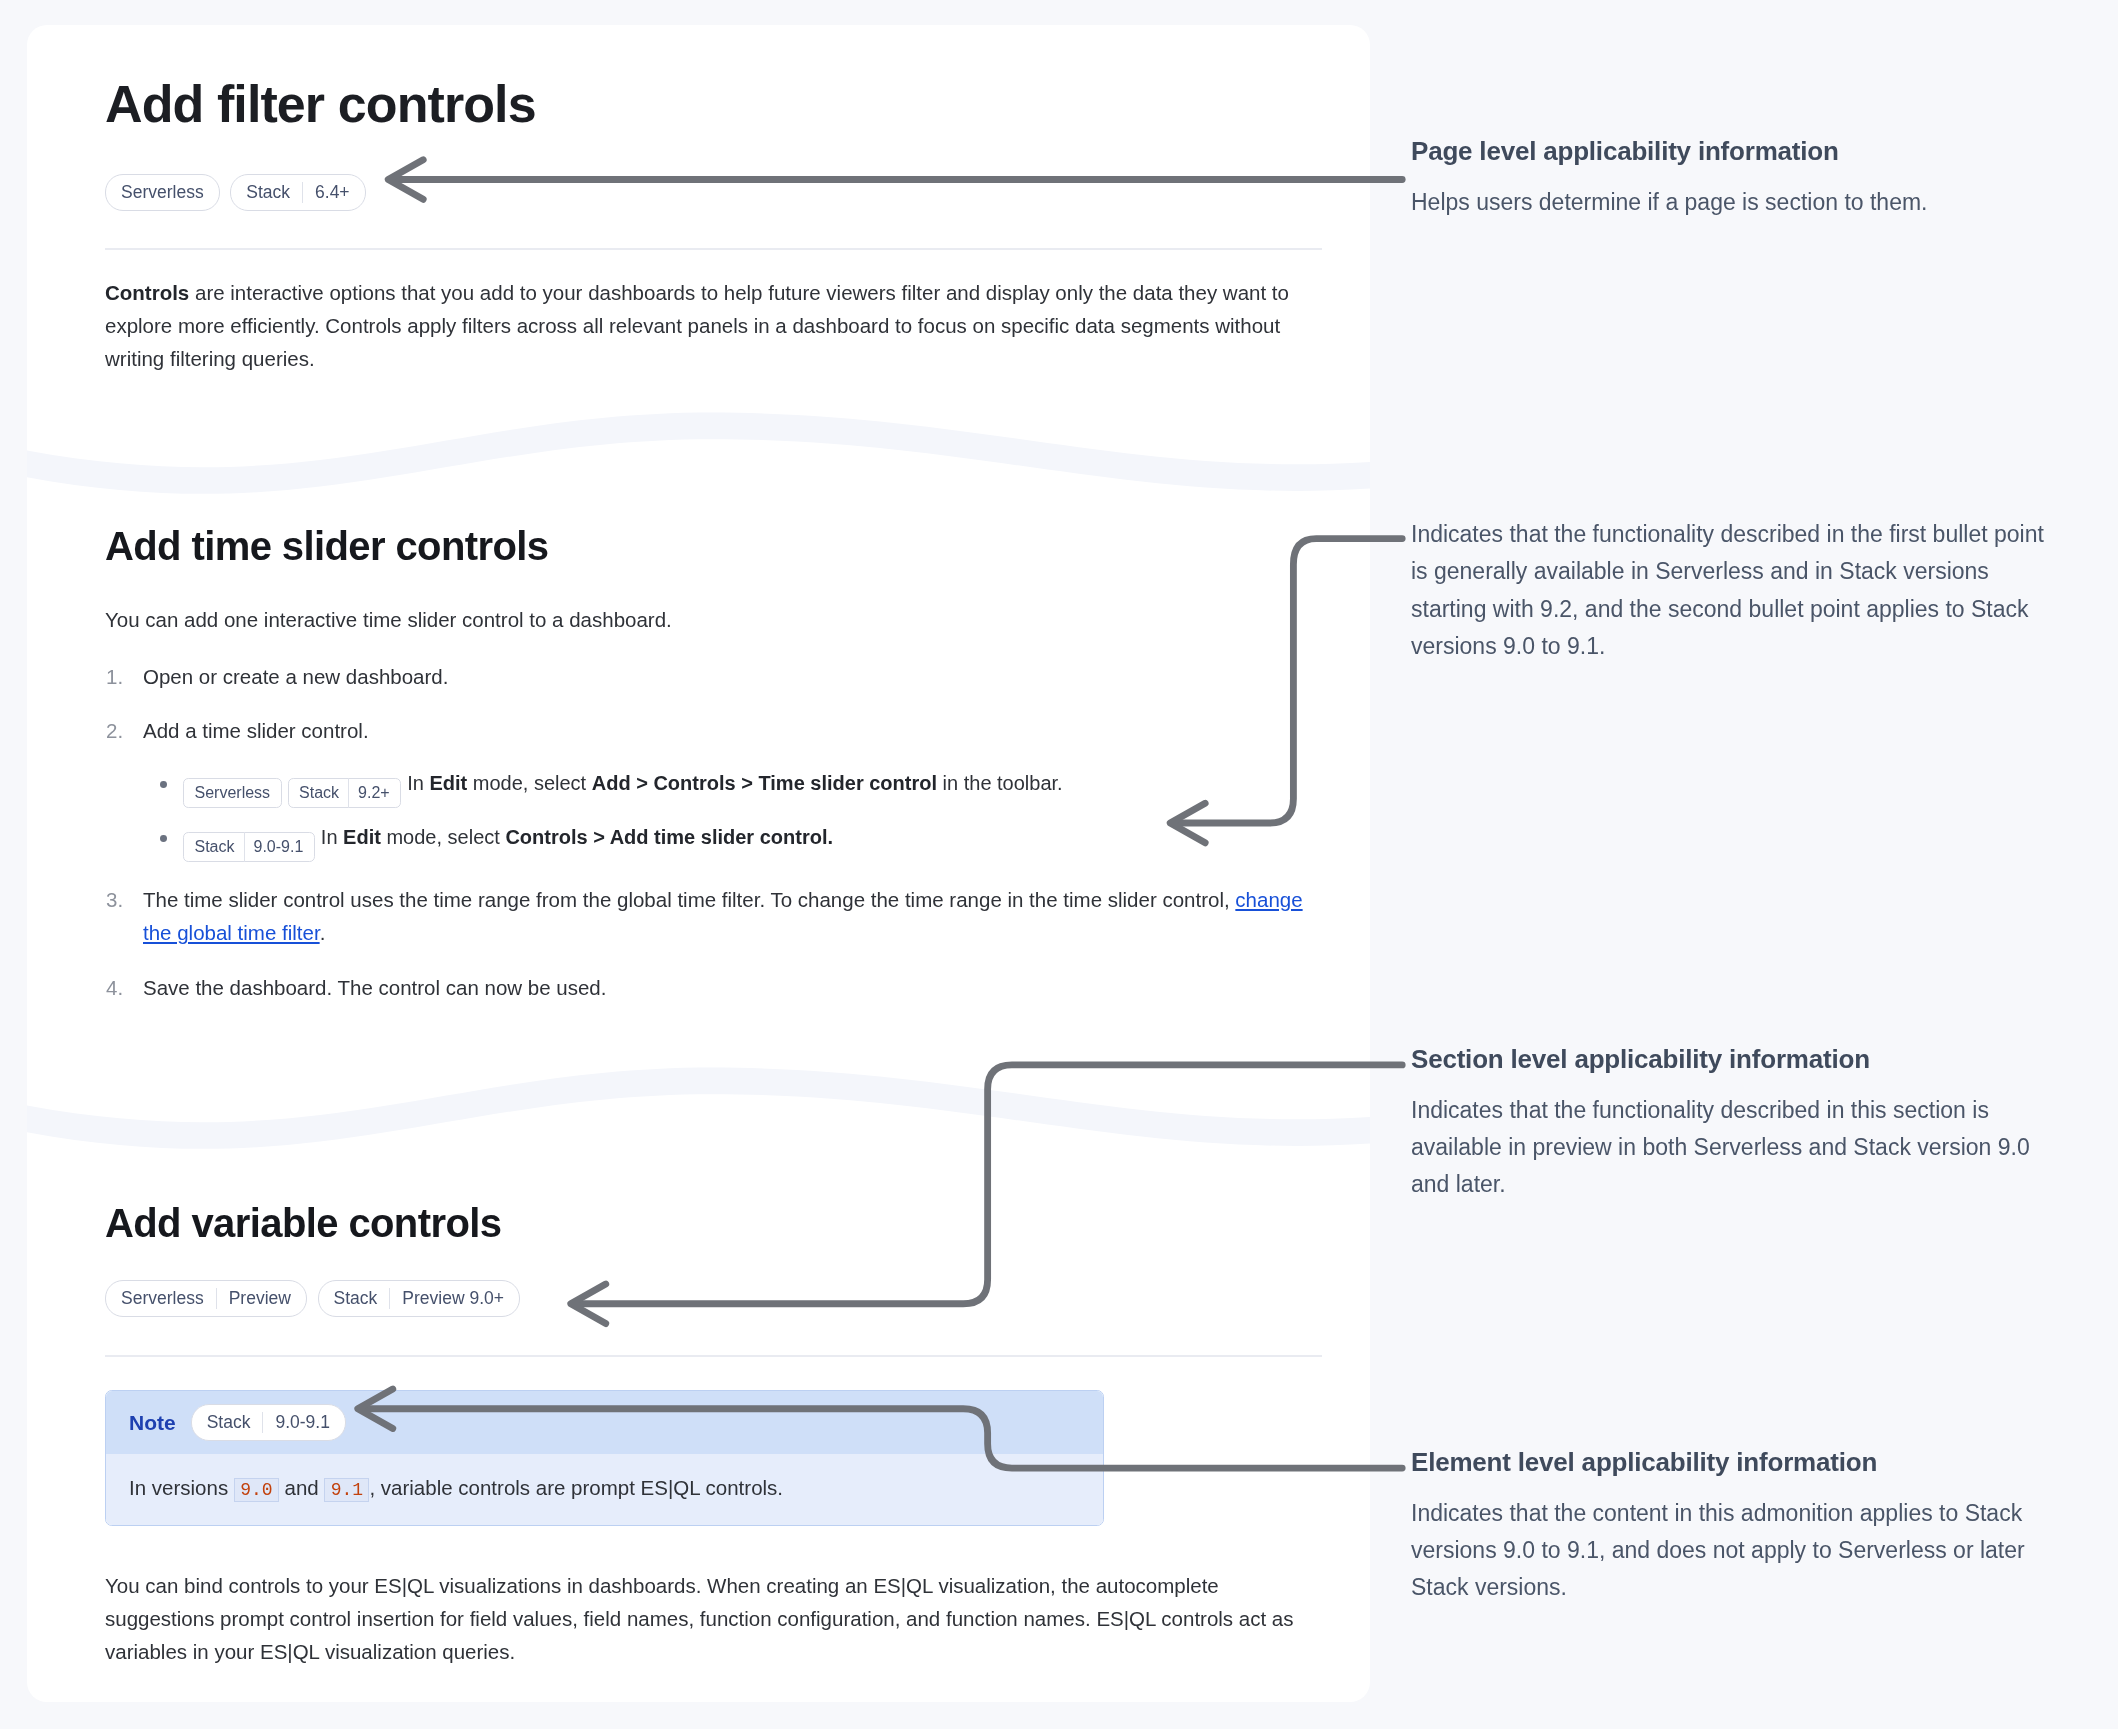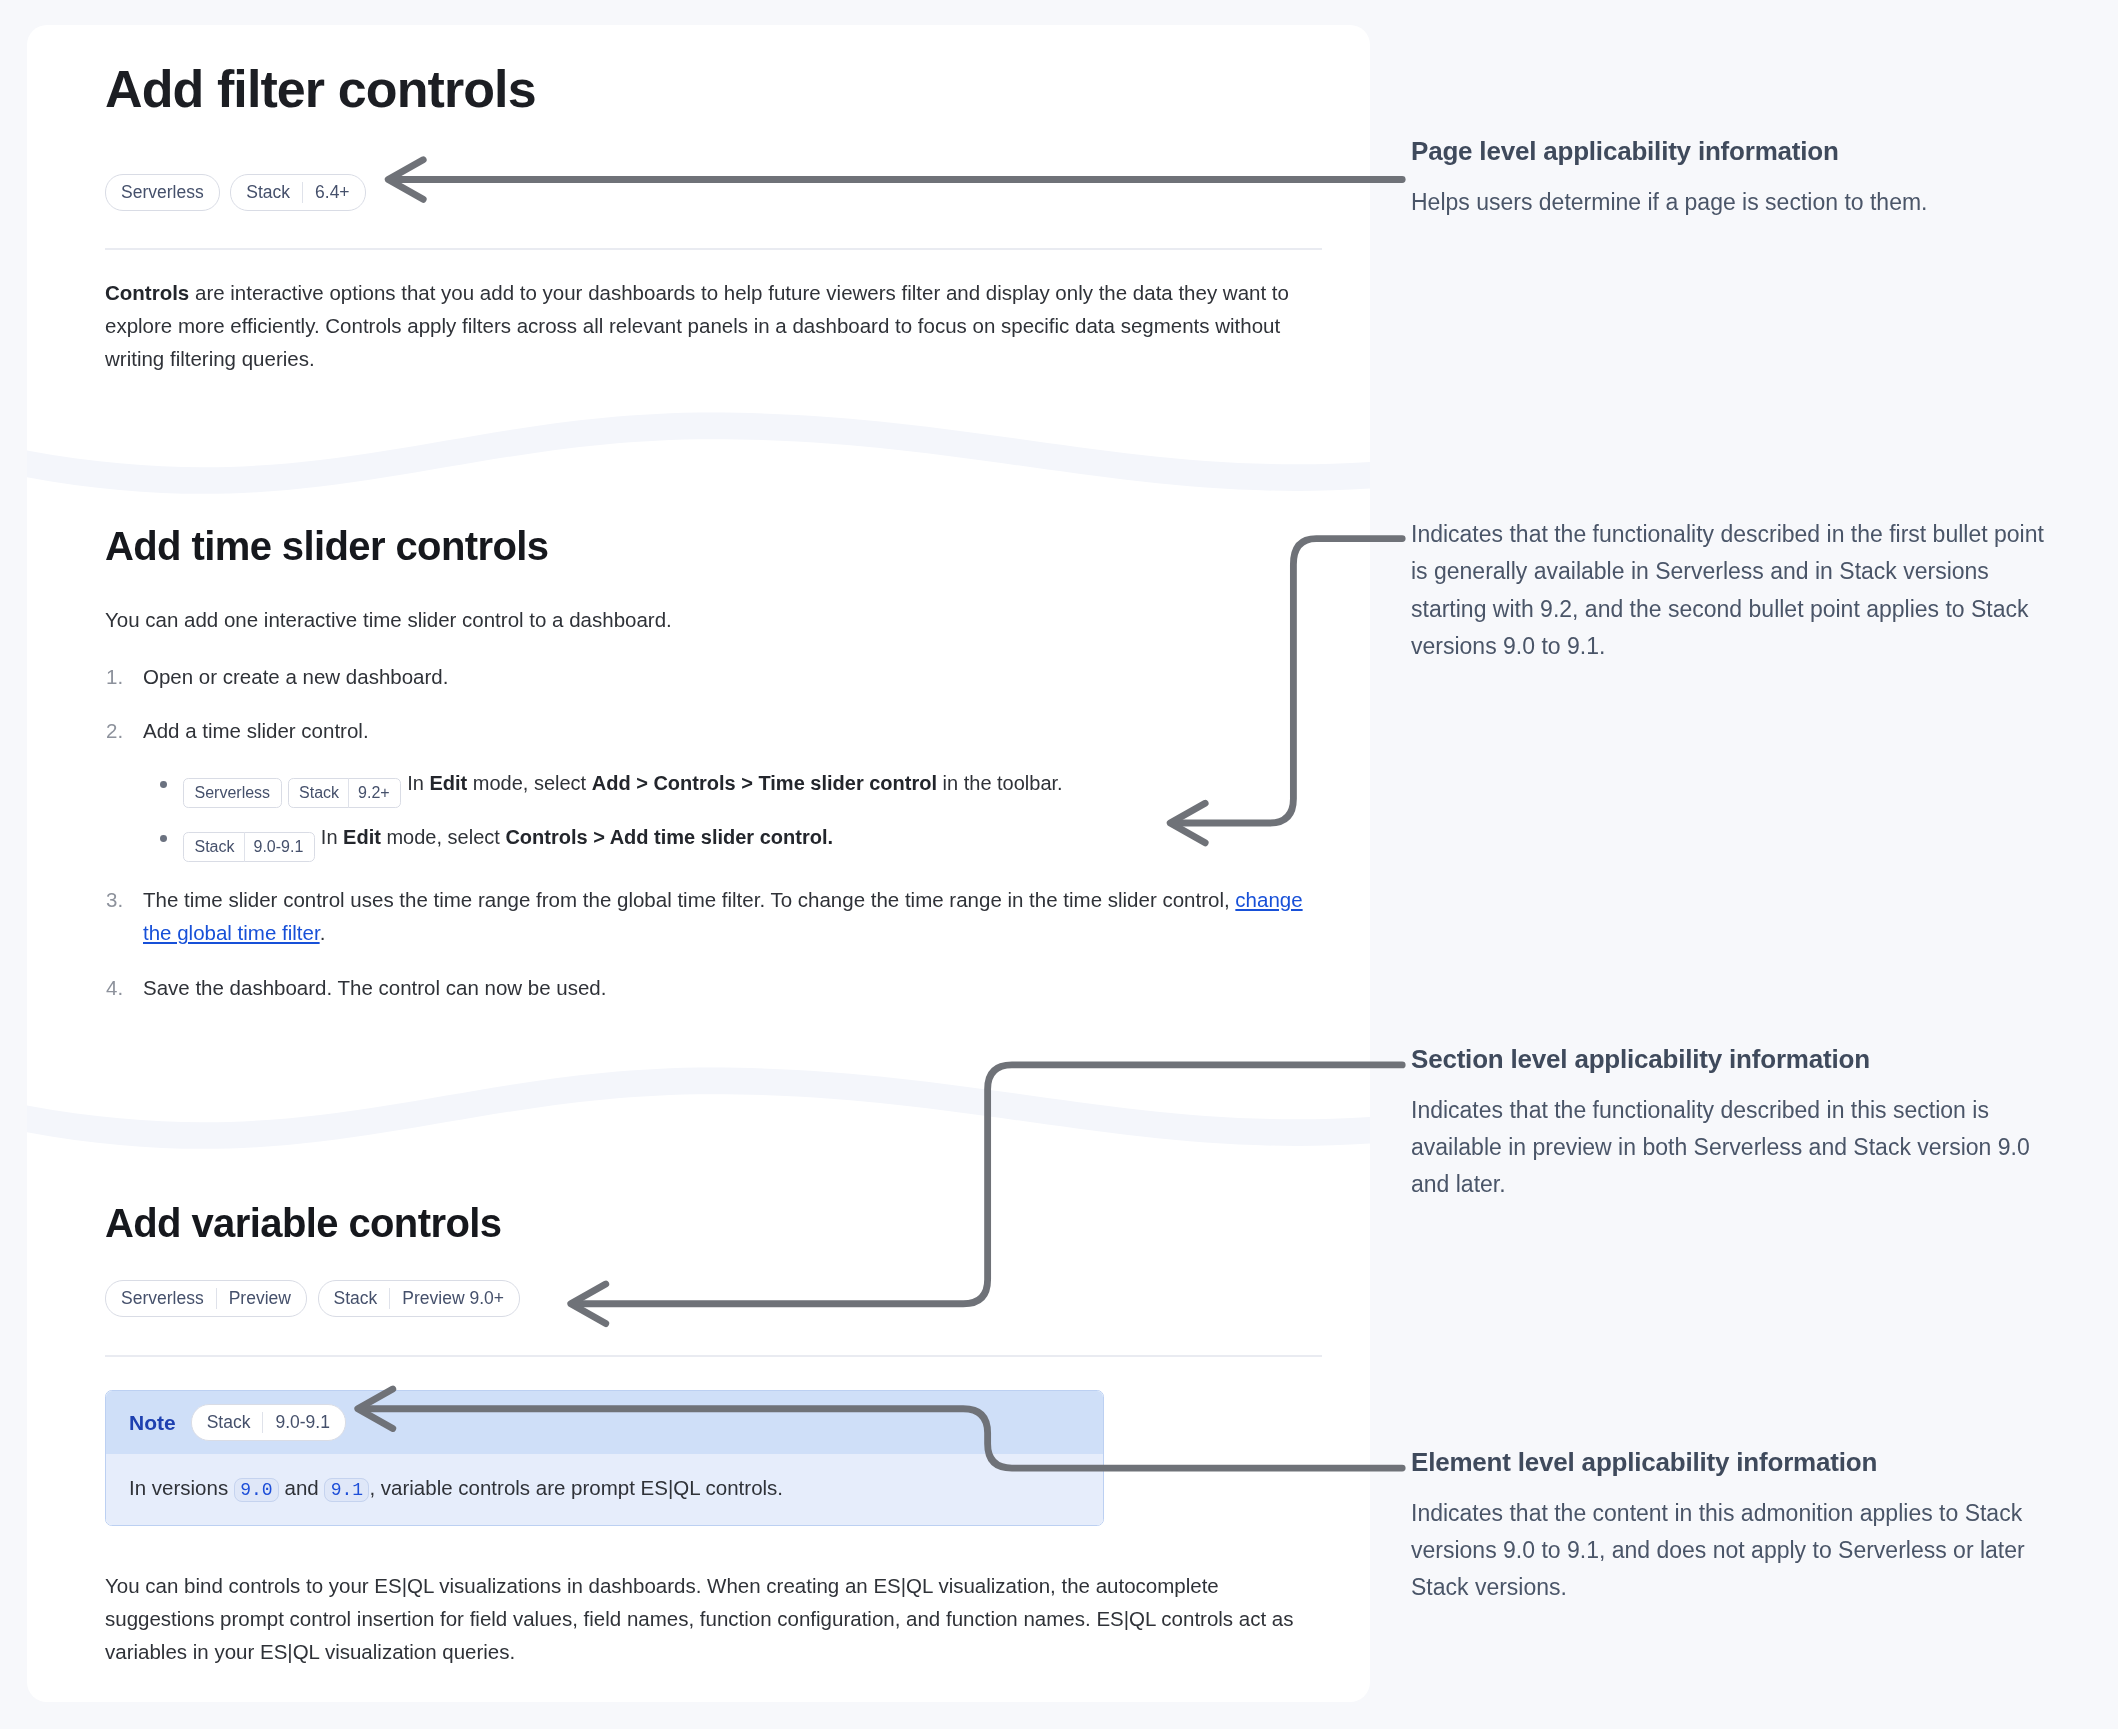--- a/index.html
+++ b/index.html
@@ -199,23 +199,23 @@
     padding: 18px 23px 20px 23px;
     font-size: 20.5px;
     line-height: 1.6;
     color: #2f3238;
   }
   code.inline {
     font-family: "Liberation Mono", "DejaVu Sans Mono", monospace;
     font-size: 18px;
     background: #dfe7f8;
     border: 0.8px solid #c5d3ef;
-    border-radius: 8px;
+    border-radius: 0;
     padding: 0.8px 5.3px;
-    color: #1d4ed8;
+    color: #c2410c;
   }
 
   
   .anno {
     position: absolute;
     left: 1411px;
     width: 639px;
   }
   .anno h3 {
     margin: 0 0 16.7px 0;
@@ -248,21 +248,21 @@
   <svg class="wave wave-1" viewBox="0 0 1765 150" preserveAspectRatio="none">
     <path d="M0 60 C 380 130, 560 10, 900 10 C 1240 10, 1450 95, 1765 75 L1765 150 L0 150 Z" fill="#f4f6fb"></path>
     <path d="M0 95 C 380 165, 560 45, 900 45 C 1240 45, 1450 130, 1765 110 L1765 150 L0 150 Z" fill="#ffffff"></path>
   </svg>
 
   <svg class="wave wave-2" viewBox="0 0 1765 150" preserveAspectRatio="none">
     <path d="M0 60 C 380 130, 560 10, 900 10 C 1240 10, 1450 95, 1765 75 L1765 150 L0 150 Z" fill="#f4f6fb"></path>
     <path d="M0 95 C 380 165, 560 45, 900 45 C 1240 45, 1450 130, 1765 110 L1765 150 L0 150 Z" fill="#ffffff"></path>
   </svg>
 
-  <div class="block" style="top:35px;">
+  <div class="block" style="top:50px;">
     <h1 class="page-title">Add filter controls</h1>
   </div>
 
   <div class="block badge-row" style="top:149px;">
     <span class="pill">
       <span class="seg">Serverless</span>
     </span>
     <span class="pill">
       <span class="seg">Stack</span>
       <span class="seg">6.4+</span>

